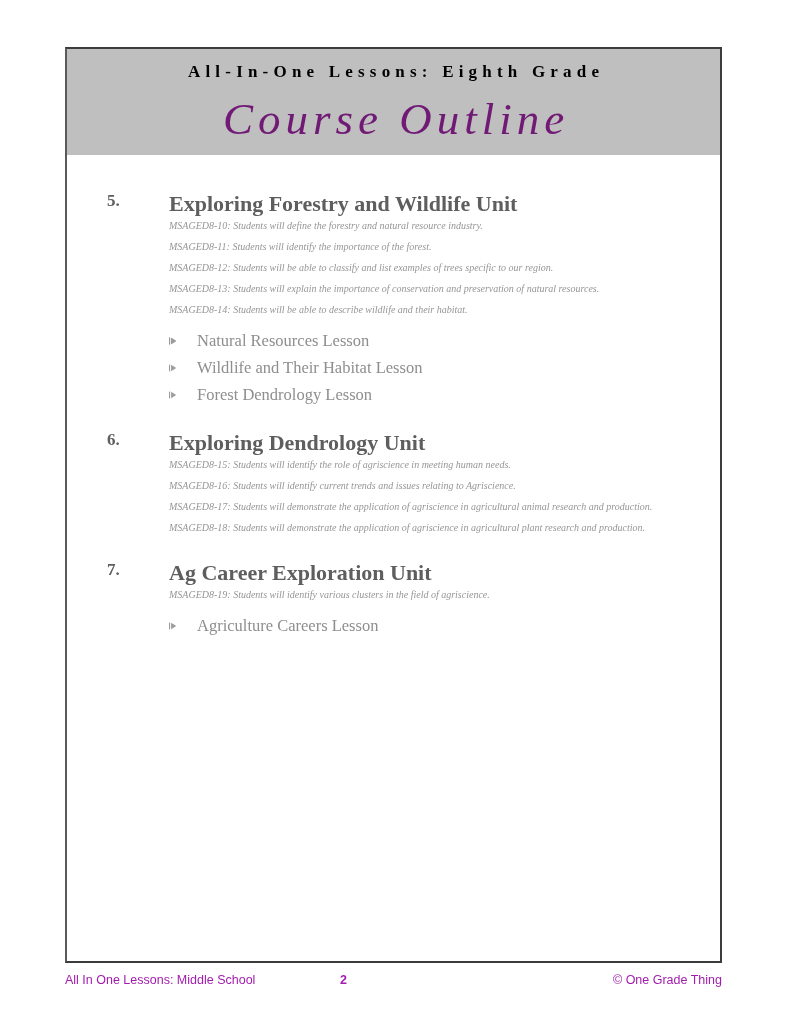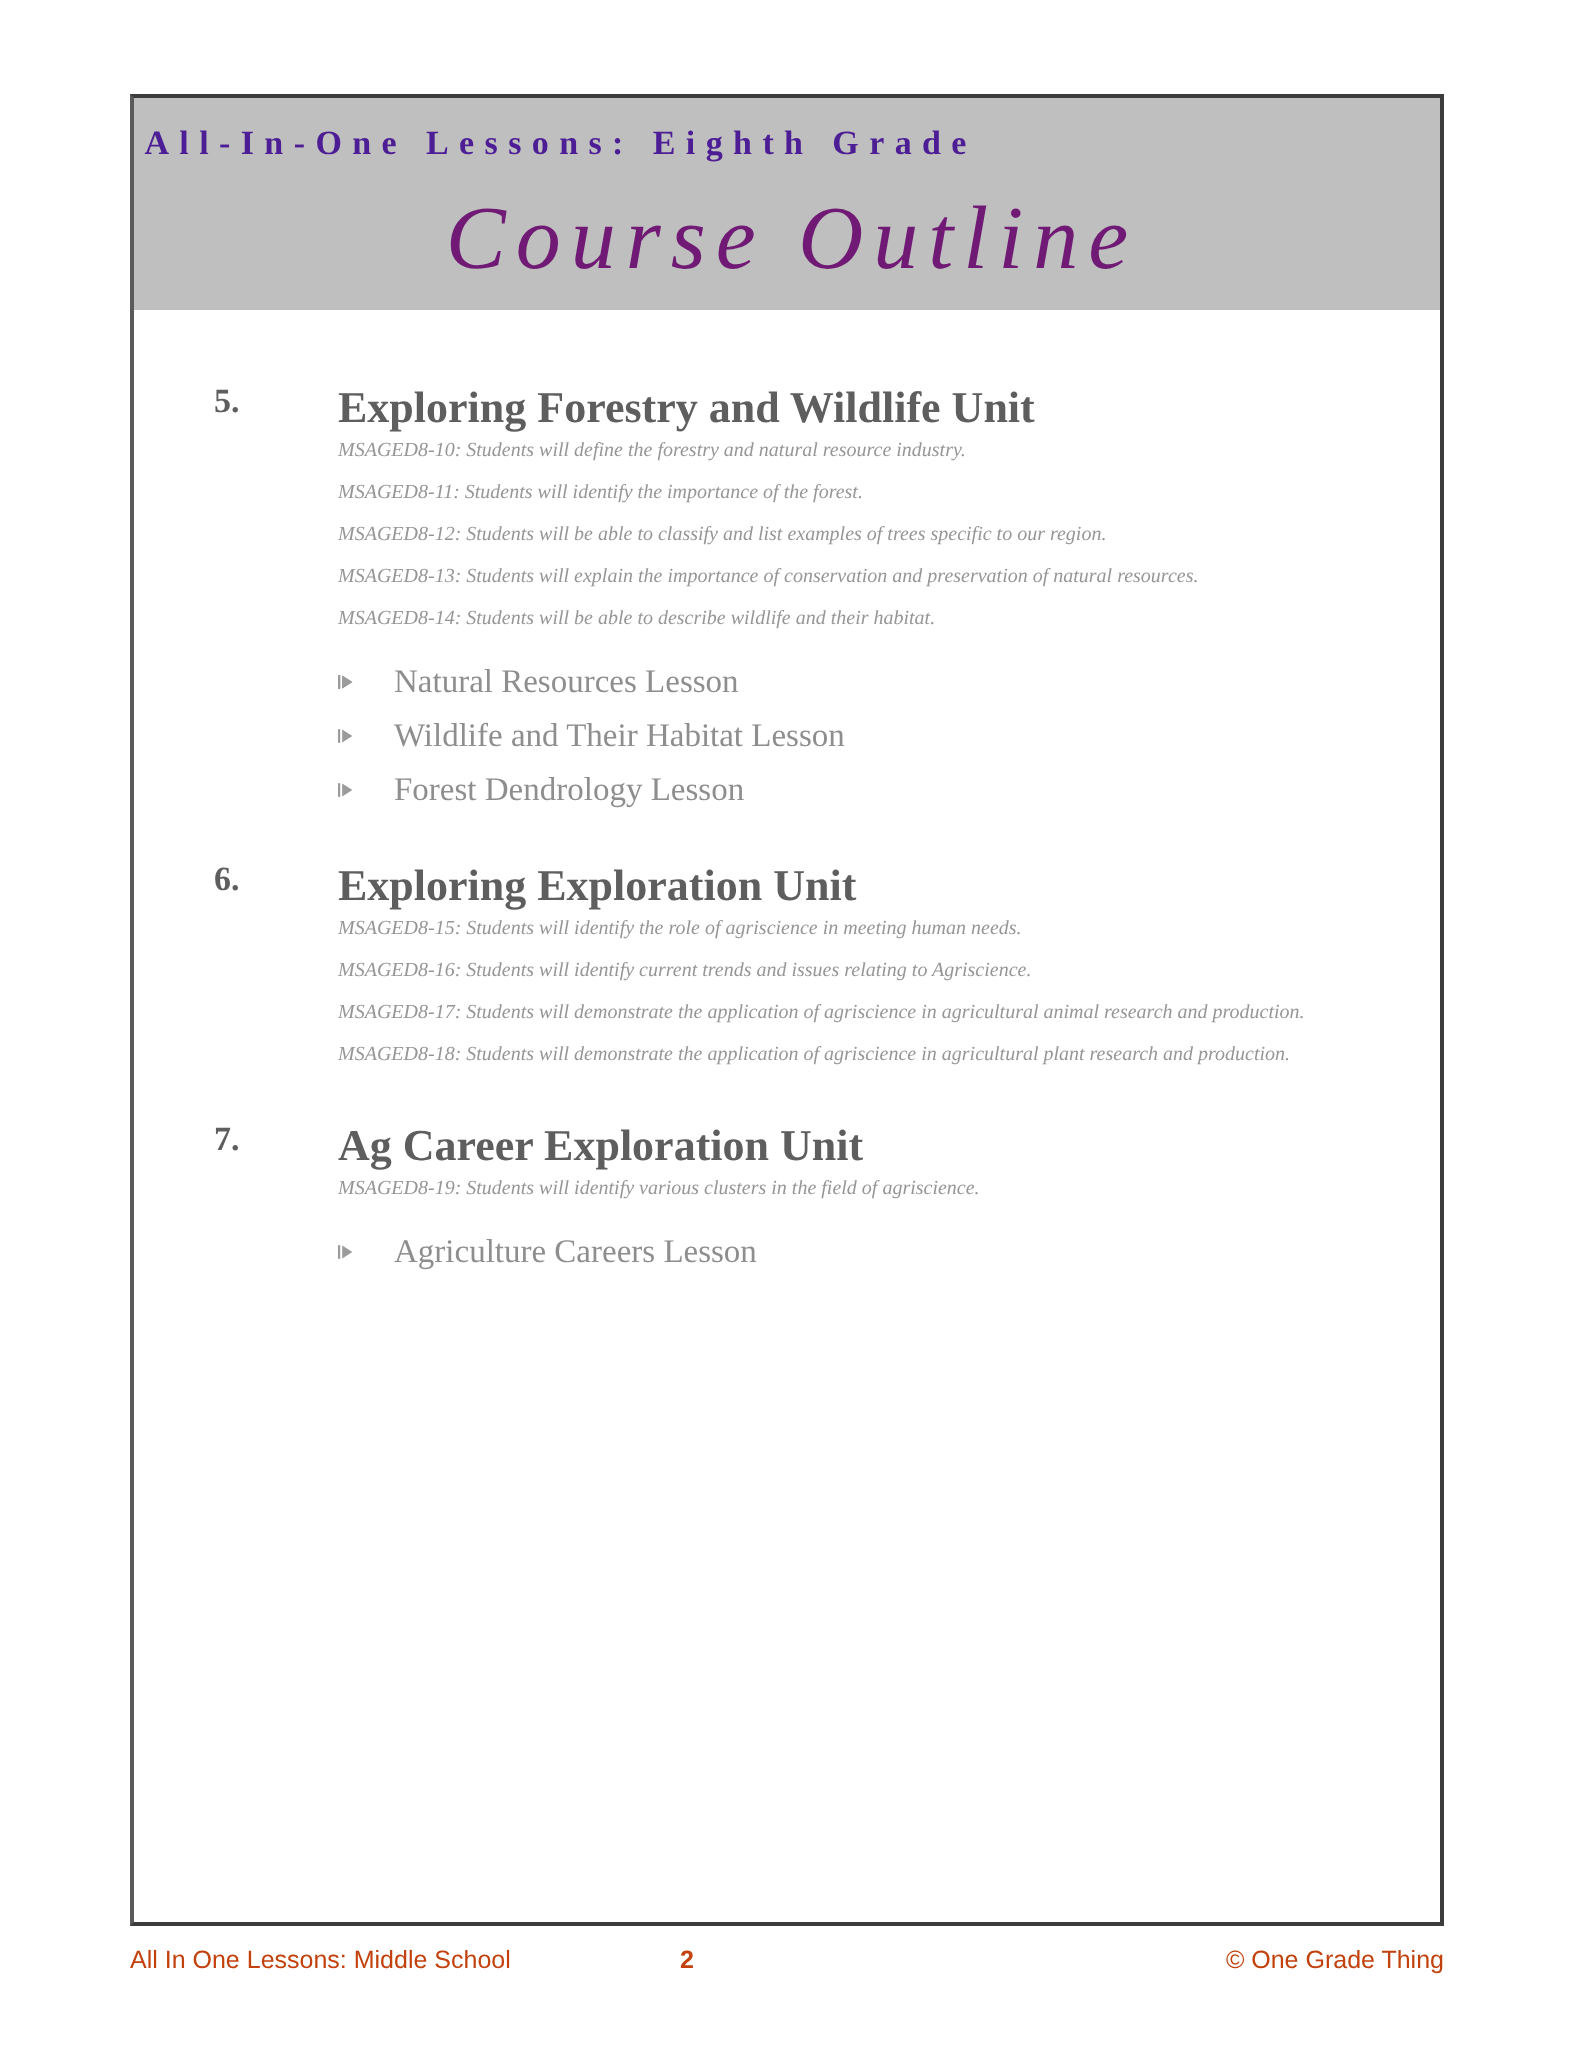--- a/index.html
+++ b/index.html
@@ -35,21 +35,22 @@
   .header-band {
     position: absolute;
     left: 0;
     top: 0;
     width: 100%;
     height: 106px;
     background: #bfbfbf;
     box-sizing: border-box;
   }
   .header-kicker {
-    color: #4c1d95;
+    text-align: center;
+    color: #000000;
     font-family: "Liberation Serif", serif;
     font-weight: bold;
     font-size: 17px;
     letter-spacing: 5.2px;
     padding-top: 14px;
     line-height: 1;
     white-space: nowrap;
     text-indent: 5.2px;
   }
   .header-title {
@@ -148,21 +149,21 @@
 
   
   .footer {
     position: absolute;
     left: 65px;
     top: 973px;
     width: 657px;
     height: 20px;
     font-family: "Liberation Sans", sans-serif;
     font-size: 12.5px;
-    color: #c2410c;
+    color: #a21caf;
   }
   .footer-left {
     position: absolute;
     left: 0;
     top: 0;
     white-space: nowrap;
   }
   .footer-center {
     position: absolute;
     left: 0;
@@ -225,21 +226,21 @@
               <svg width="8" height="8" viewBox="0 0 8 8" aria-hidden="true">
                 <rect x="0" y="0.6" width="1.1" height="6.8" fill="#9b9b9b"></rect>
                 <path d="M2.1 0.8 L7.2 4 L2.1 7.2 Z" fill="#9b9b9b"></path>
               </svg>
             </span><span>Forest Dendrology Lesson</span></li>
         </ul>
       </section>
       <section class="unit">
         <div class="unit-head">
           <div class="unit-number">6.</div>
-          <div class="unit-title">Exploring Exploration Unit</div>
+          <div class="unit-title">Exploring Dendrology Unit</div>
         </div>
         <div class="standards">
           <p class="standard">MSAGED8-15: Students will identify the role of agriscience in meeting human needs.</p>
           <p class="standard">MSAGED8-16: Students will identify current trends and issues relating to Agriscience.</p>
           <p class="standard">MSAGED8-17: Students will demonstrate the application of agriscience in agricultural animal research and production.</p>
           <p class="standard">MSAGED8-18: Students will demonstrate the application of agriscience in agricultural plant research and production.</p>
         </div>
       </section>
       <section class="unit">
         <div class="unit-head">

